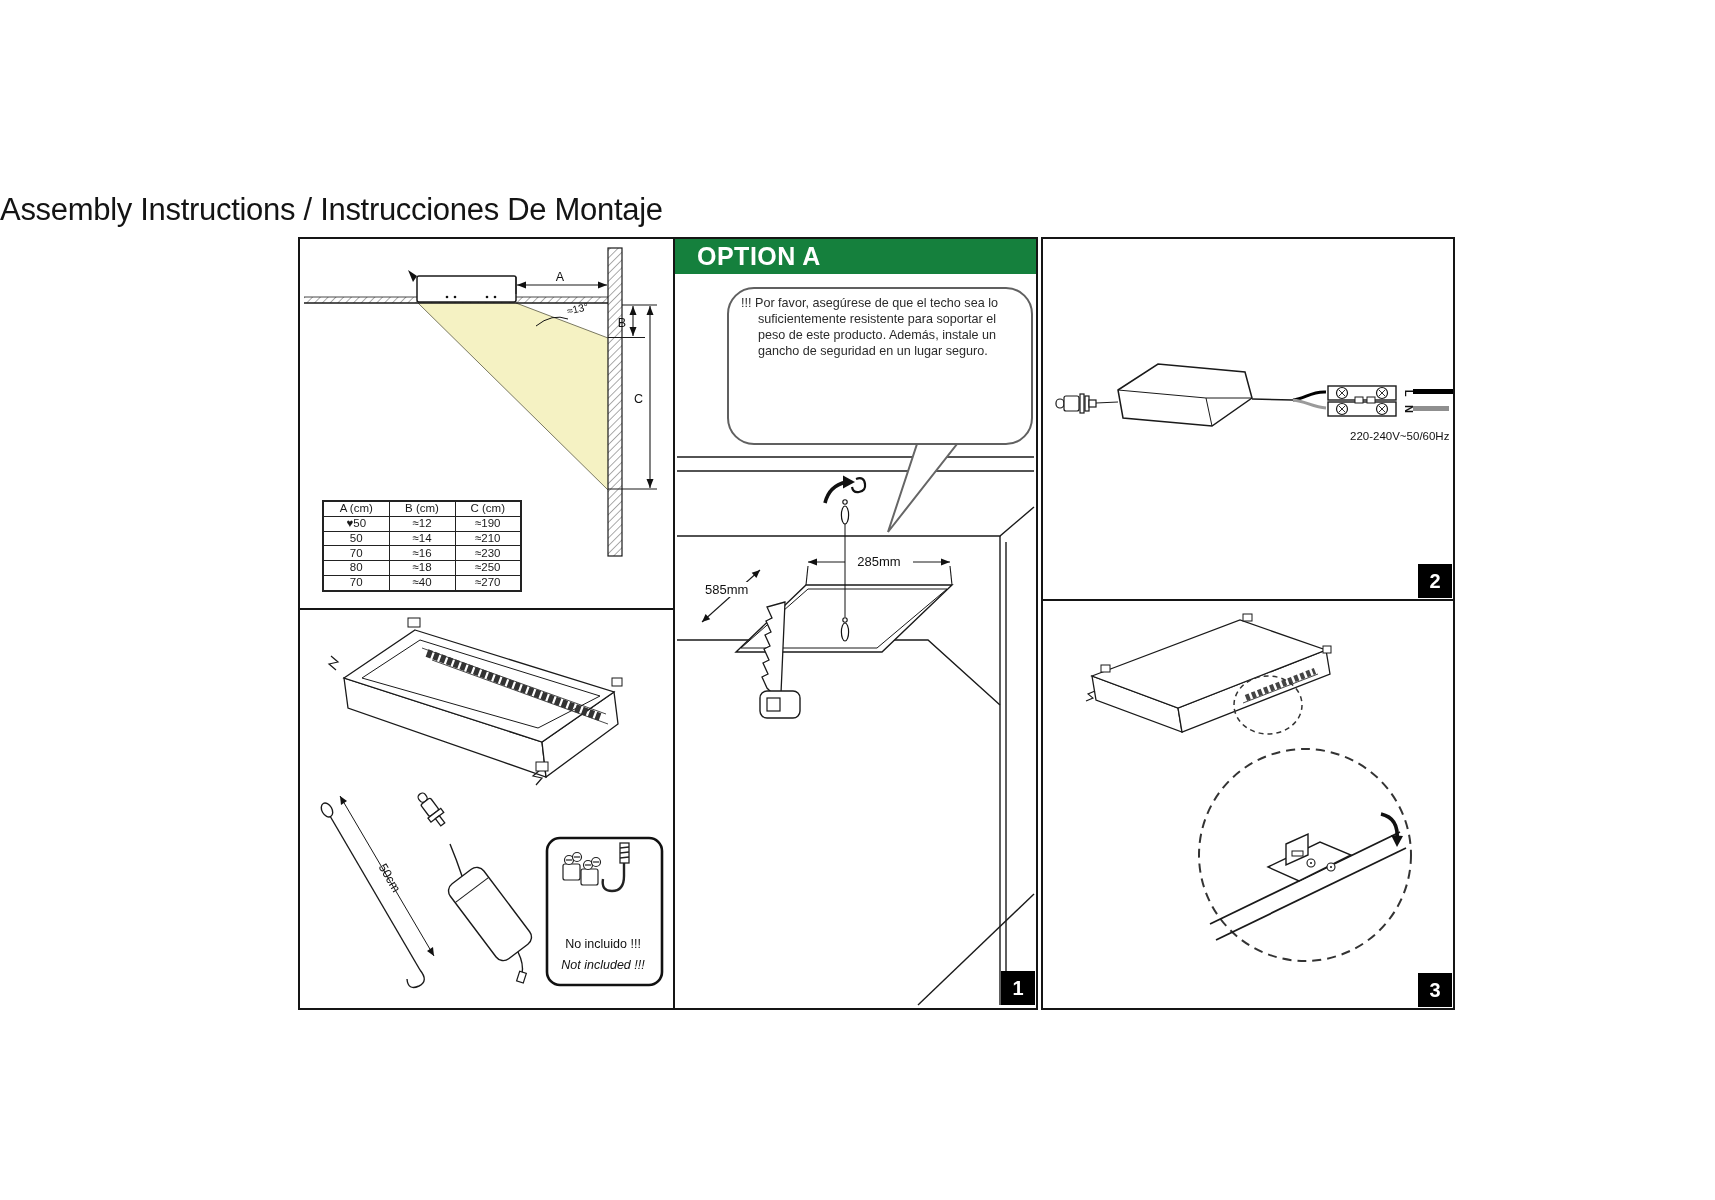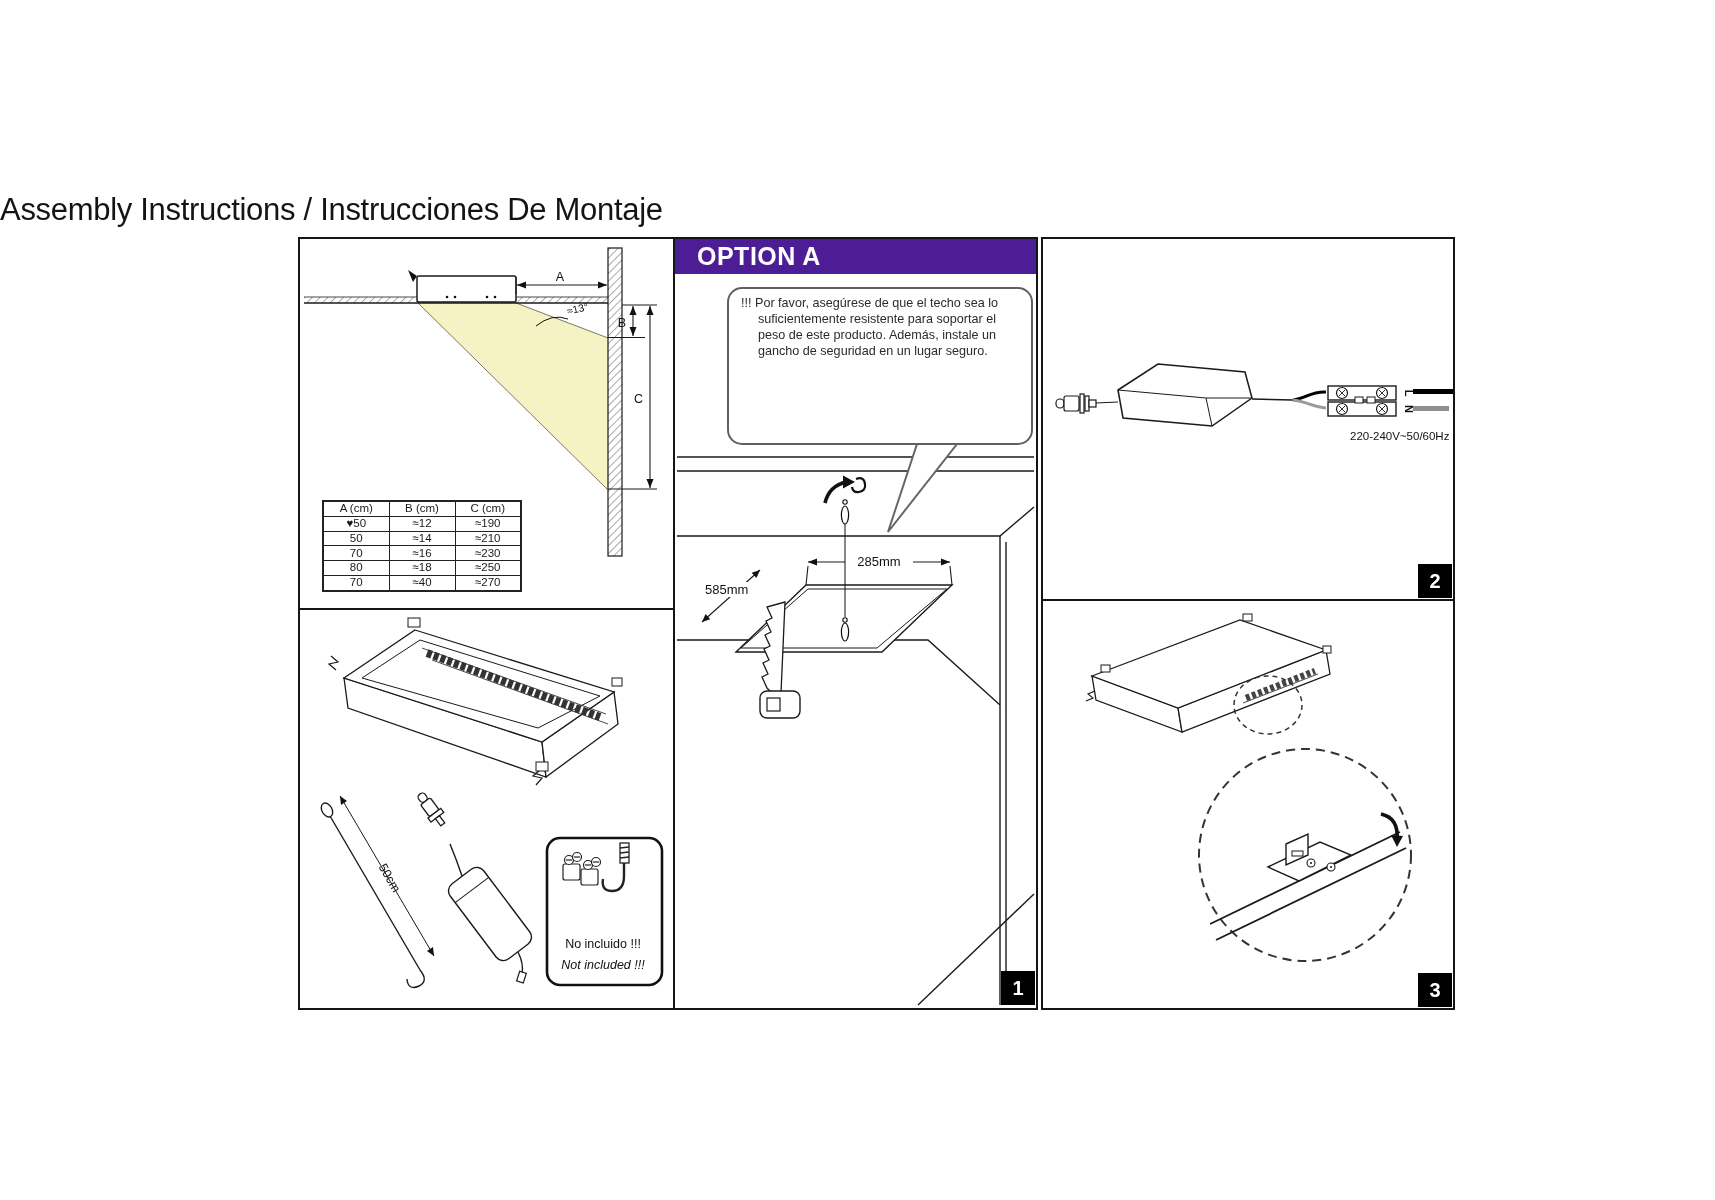--- a/index.html
+++ b/index.html
@@ -2,24 +2,24 @@
 <html><head>
 <meta charset="utf-8">
 <style>
   html,body { margin:0; padding:0; background:#fff; }
   body { width:1715px; height:1200px; position:relative; font-family:"Liberation Sans",sans-serif; color:#1a1a1a; }
   .abs { position:absolute; }
   .panel { position:absolute; border:2px solid #151515; box-sizing:border-box; background:#fff; }
   svg.layer { position:absolute; }
   svg text { font-family:"Liberation Sans",sans-serif; fill:#111; }
   #page-title { top:192px; left:0; width:1700px; text-align:left; font-size:31px; letter-spacing:-0.3px; color:#141414; }
-  #optionA-bar { left:675px; top:239px; width:361px; height:35px; background:#4c1d95; color:#fff;
+  #optionA-bar { left:675px; top:239px; width:361px; height:35px; background:#15803d; color:#fff;
                  font-size:25px; font-weight:bold; line-height:35px; padding-left:22px; box-sizing:border-box; letter-spacing:0.5px; }
   #warning-bubble { left:727px; top:287px; width:306px; height:158px; box-sizing:border-box;
-                    background:#fff; border:2px solid #606060; border-radius:15px; padding:7px 9px 18px 12px;
+                    background:#fff; border:2px solid #606060; border-radius:27px; padding:7px 9px 18px 12px;
                     font-size:12.6px; line-height:1.27; color:#2b2b2b; }
   #warning-bubble p { margin:0; text-indent:-17px; padding-left:17px; }
   #warning-bubble p.en { font-style:italic; }
   .badge { position:absolute; width:34px; height:34px; background:#000; color:#fff; font-weight:bold;
            font-size:20px; text-align:center; line-height:34px; }
   #dim-table { position:absolute; left:322px; top:500px; width:200px; border-collapse:collapse;
                font-size:11.5px; table-layout:fixed; background:#fff; border:2px solid #222; }
   #dim-table th, #dim-table td { border:1.3px solid #222; height:13.8px; text-align:center; padding:0;
                font-weight:normal; line-height:1; }
 </style>

